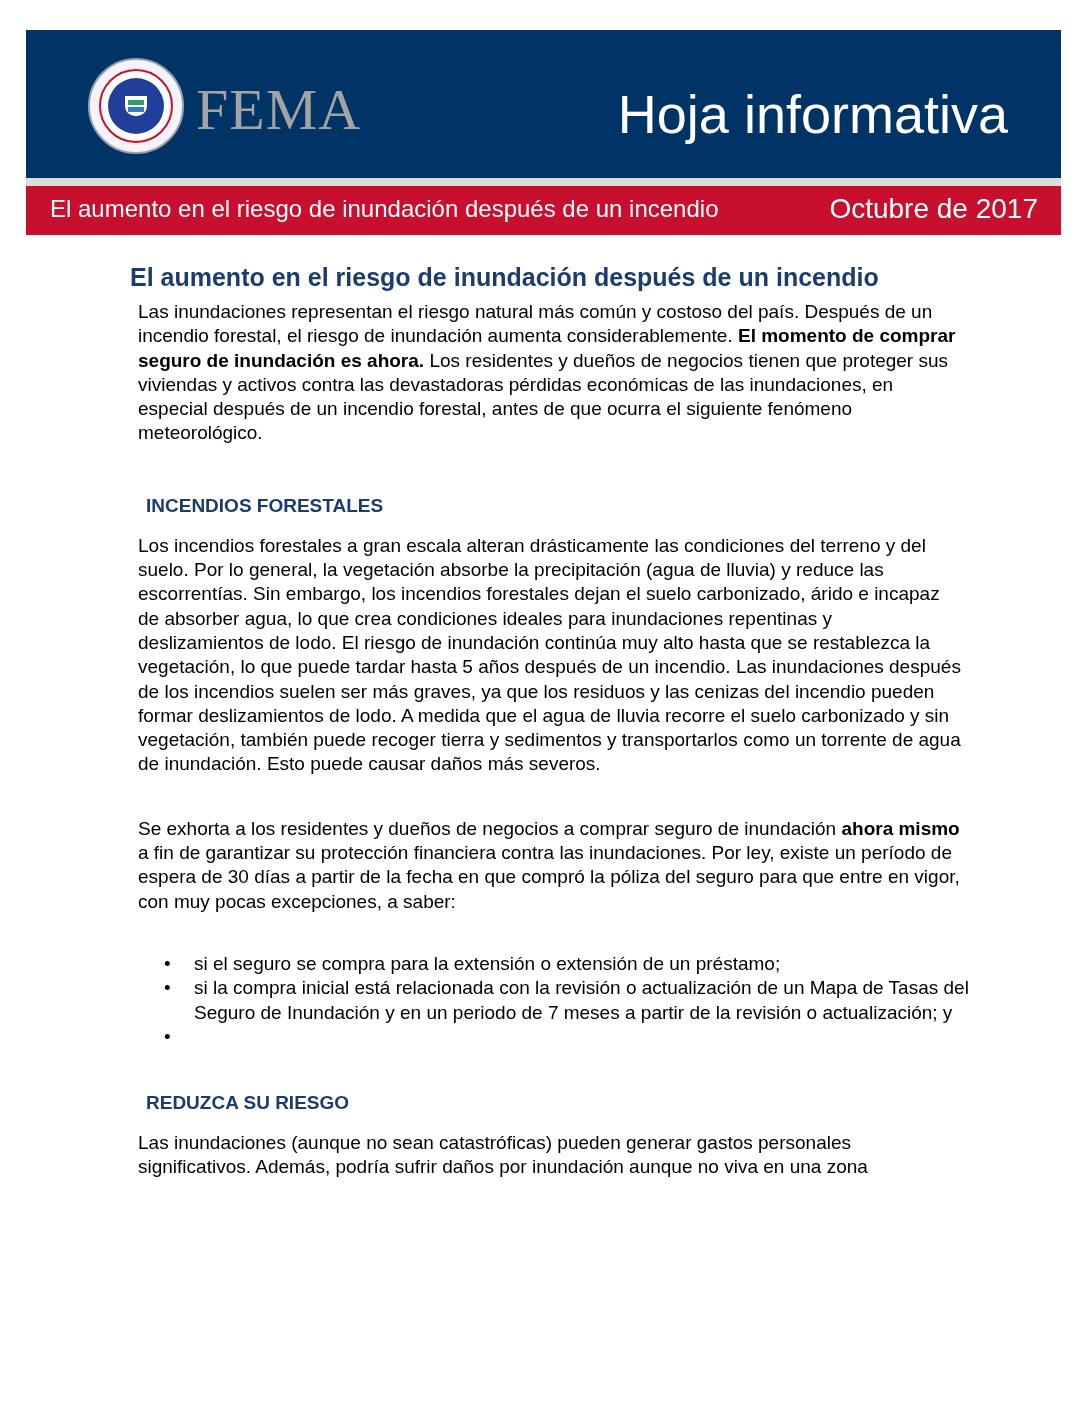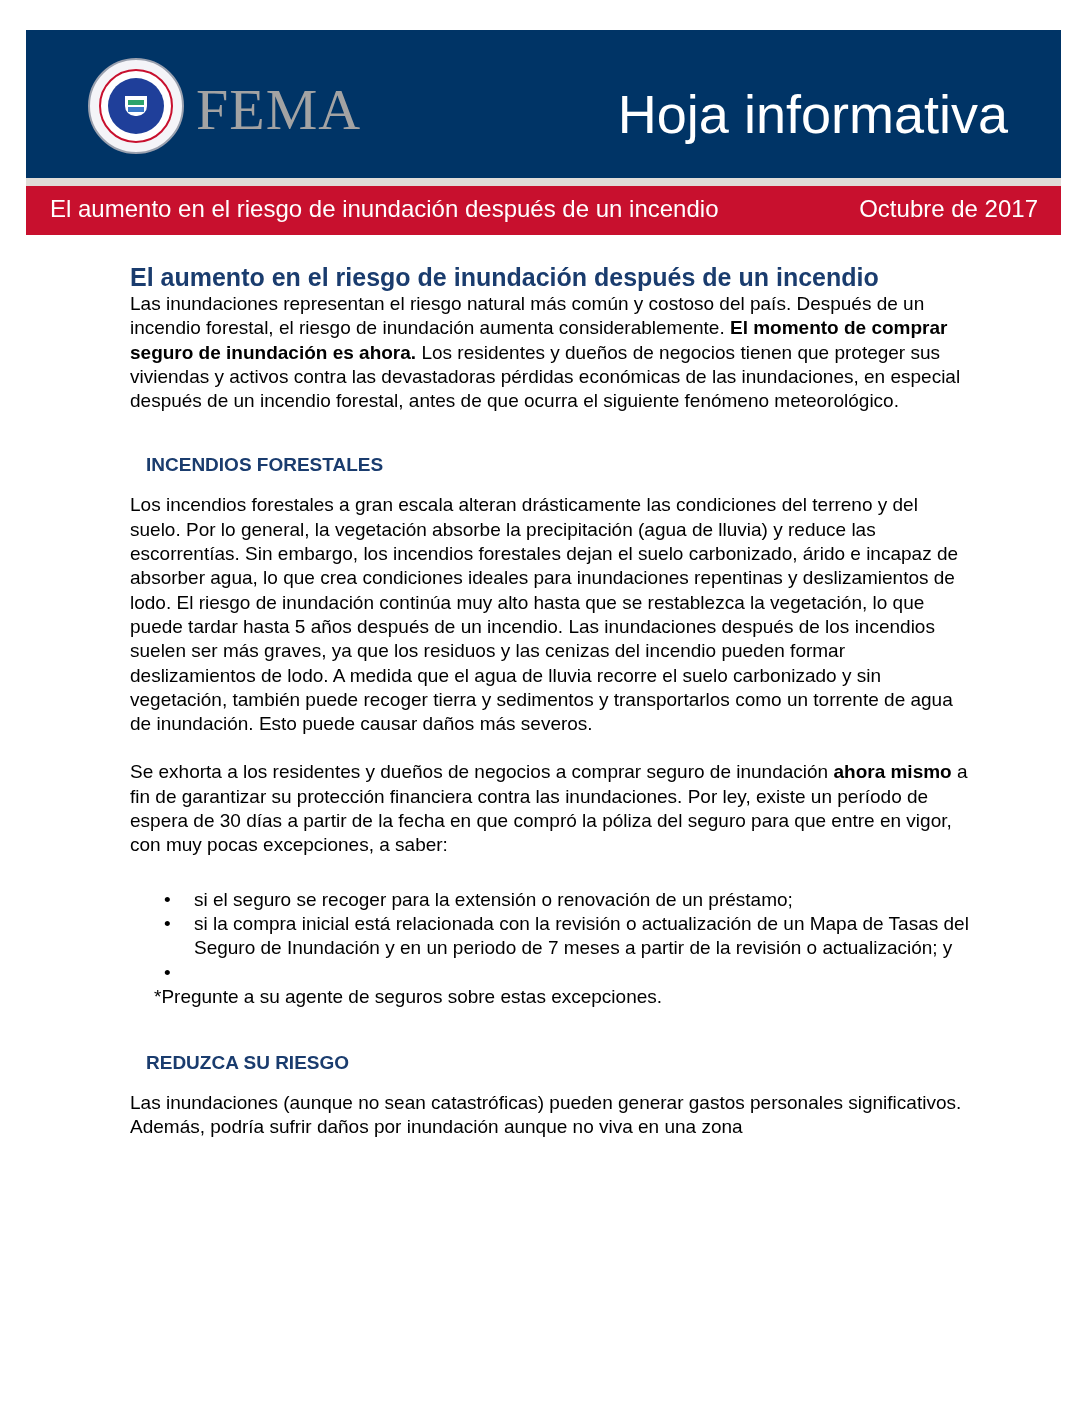--- a/index.html
+++ b/index.html
@@ -15,25 +15,25 @@
     .seal .shield { position: absolute; left: 35px; top: 36px; width: 22px; height: 20px; background: #fff;
                     border-radius: 0 0 10px 10px; }
     .seal .shield::before { content: ""; position: absolute; left: 3px; top: 4px; width: 16px; height: 5px; background: #2aa36b; }
     .seal .shield::after { content: ""; position: absolute; left: 3px; top: 11px; width: 16px; height: 5px; background: #3a78c9; }
     .fema-word { position: absolute; left: 196px; top: 80px; font-family: "Liberation Serif", serif;
                  font-size: 58px; line-height: 60px; color: #a3a3a3; letter-spacing: 1px; }
     .hoja { position: absolute; right: 80px; top: 84px; font-size: 54px; line-height: 60px; color: #ffffff; }
     .gray-strip { position: absolute; left: 26px; top: 178px; width: 1035px; height: 8px; background: #e0dcd8; }
     .red-band { position: absolute; left: 26px; top: 186px; width: 1035px; height: 49px; background: #c8102e; }
     .red-title { position: absolute; left: 50px; top: 195px; font-size: 24px; line-height: 28px; color: #fff; }
-    .red-date { position: absolute; right: 50px; top: 195px; font-size: 24px; line-height: 28px; color: #fff; }
+    .red-date { position: absolute; right: 50px; top: 195px; font-size: 28px; line-height: 28px; color: #fff; }
 
     .content { position: absolute; left: 130px; top: 262px; width: 840px; }
     .h1 { font-size: 25px; line-height: 30px; font-weight: bold; color: #1a3c6e; margin: 0; }
-    p { margin: 0; font-size: 19px; line-height: 24.3px; }
+    p { margin: 8px; font-size: 19px; line-height: 24.3px; }
     .h2 { font-size: 19px; line-height: 24px; font-weight: bold; color: #1a3c6e; margin: 16px; }
     .gap { height: 24px; }
     ul { margin: 0; padding: 0; list-style: none; }
     li { position: relative; padding-left: 64px; font-size: 19px; line-height: 24.3px; }
     li .bullet { position: absolute; left: 34px; top: 0; }
     .note { padding-left: 24px; }
   </style>
 </head>
 <body>
 
@@ -53,22 +53,21 @@
 <div class="content">
   <h1 class="h1">El aumento en el riesgo de inundación después de un incendio</h1>
   <p><span>Las inundaciones representan el riesgo natural más común y costoso del país. Después de un incendio forestal, el riesgo de inundación aumenta considerablemente. </span><b>El momento de comprar seguro de inundación es ahora.</b><span> Los residentes y dueños de negocios tienen que proteger sus viviendas y activos contra las devastadoras pérdidas económicas de las inundaciones, en especial después de un incendio forestal, antes de que ocurra el siguiente fenómeno meteorológico.</span></p>
   <div class="gap"></div>
   <h2 class="h2">INCENDIOS FORESTALES</h2>
   <p>Los incendios forestales a gran escala alteran drásticamente las condiciones del terreno y del suelo. Por lo general, la vegetación absorbe la precipitación (agua de lluvia) y reduce las escorrentías. Sin embargo, los incendios forestales dejan el suelo carbonizado, árido e incapaz de absorber agua, lo que crea condiciones ideales para inundaciones repentinas y deslizamientos de lodo. El riesgo de inundación continúa muy alto hasta que se restablezca la vegetación, lo que puede tardar hasta 5 años después de un incendio. Las inundaciones después de los incendios suelen ser más graves, ya que los residuos y las cenizas del incendio pueden formar deslizamientos de lodo. A medida que el agua de lluvia recorre el suelo carbonizado y sin vegetación, también puede recoger tierra y sedimentos y transportarlos como un torrente de agua de inundación. Esto puede causar daños más severos.</p>
   <div class="gap"></div>
   <p><span>Se exhorta a los residentes y dueños de negocios a comprar seguro de inundación </span><b>ahora mismo</b><span> a fin de garantizar su protección financiera contra las inundaciones. Por ley, existe un período de espera de 30 días a partir de la fecha en que compró la póliza del seguro para que entre en vigor, con muy pocas excepciones, a saber:</span></p>
   <div class="gap" style="height:30px"></div>
   <ul>
-    <li><span class="bullet">•</span><span>si el seguro se recoger para la extensión o renovación de un préstamo;</span></li>
+    <li><span class="bullet">•</span><span>si el seguro se compra para la extensión o extensión de un préstamo;</span></li>
     <li><span class="bullet">•</span><span>si la compra inicial está relacionada con la revisión o actualización de un Mapa de Tasas del Seguro de Inundación y en un periodo de 7 meses a partir de la revisión o actualización; y</span></li>
     <li><span class="bullet">•</span></li>
   </ul>
   <div class="gap"></div>
-  <p class="note">*Pregunte a su agente de seguros sobre estas excepciones.</p>
   <div class="gap" style="height:26px"></div>
   <h2 class="h2">REDUZCA SU RIESGO</h2>
   <p>Las inundaciones (aunque no sean catastróficas) pueden generar gastos personales significativos. Además, podría sufrir daños por inundación aunque no viva en una zona</p>
 </div>
 
 </body></html>

